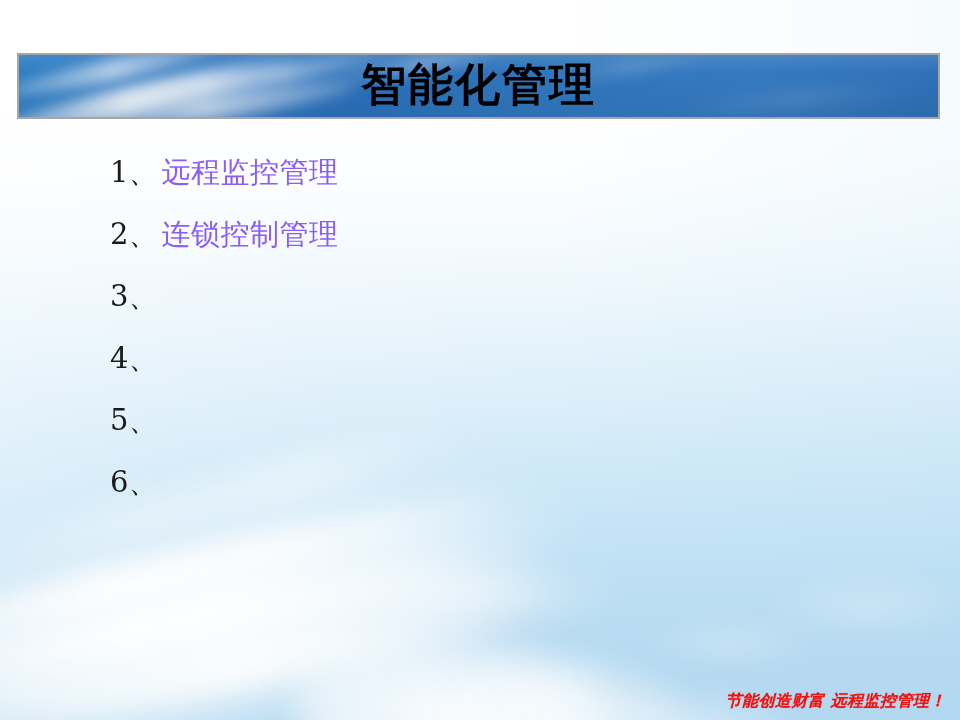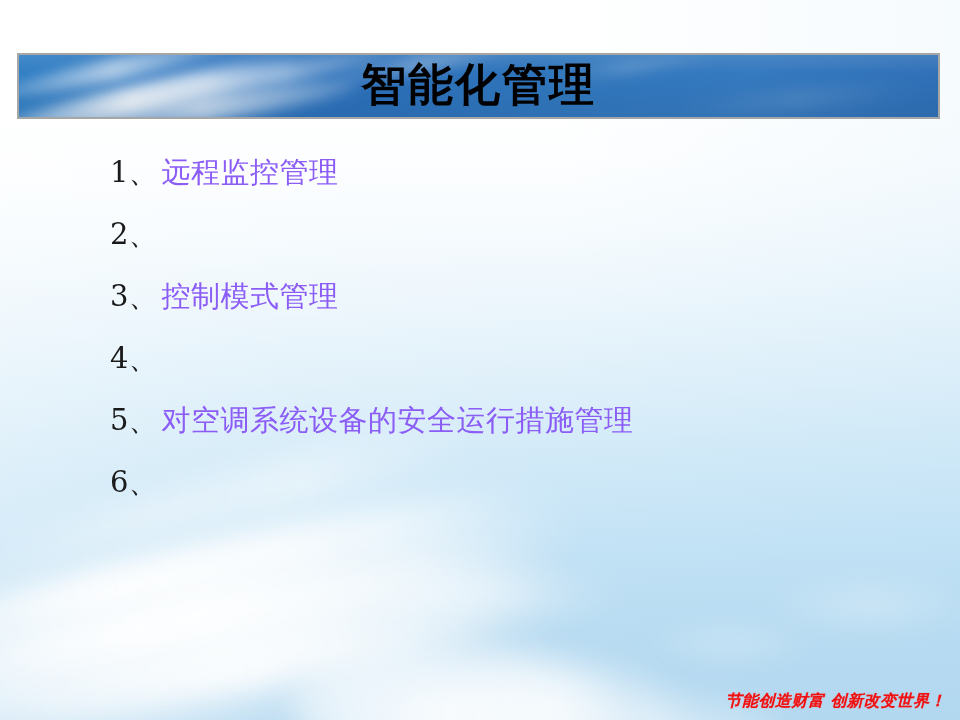--- a/index.html
+++ b/index.html
@@ -341,41 +341,40 @@
 
     <div class="bullet-row">
       <span class="bullet-num">1</span>
       <span class="bullet-sep">、</span>
       <span class="bullet-text">远程监控管理</span>
     </div>
 
     <div class="bullet-row">
       <span class="bullet-num">2</span>
       <span class="bullet-sep">、</span>
+      <span class="bullet-text">连锁控制管理</span>
     </div>
 
     <div class="bullet-row">
       <span class="bullet-num">3</span>
       <span class="bullet-sep">、</span>
-      <span class="bullet-text">控制模式管理</span>
     </div>
 
     <div class="bullet-row">
       <span class="bullet-num">4</span>
       <span class="bullet-sep">、</span>
     </div>
 
     <div class="bullet-row">
       <span class="bullet-num">5</span>
       <span class="bullet-sep">、</span>
-      <span class="bullet-text">对空调系统设备的安全运行措施管理</span>
     </div>
 
     <div class="bullet-row">
       <span class="bullet-num">6</span>
       <span class="bullet-sep">、</span>
     </div>
 
   </div>
 
-  <div id="footer-slogan">节能创造财富 创新改变世界！</div>
+  <div id="footer-slogan">节能创造财富 远程监控管理！</div>
 
 </div>
 
 </body></html>

